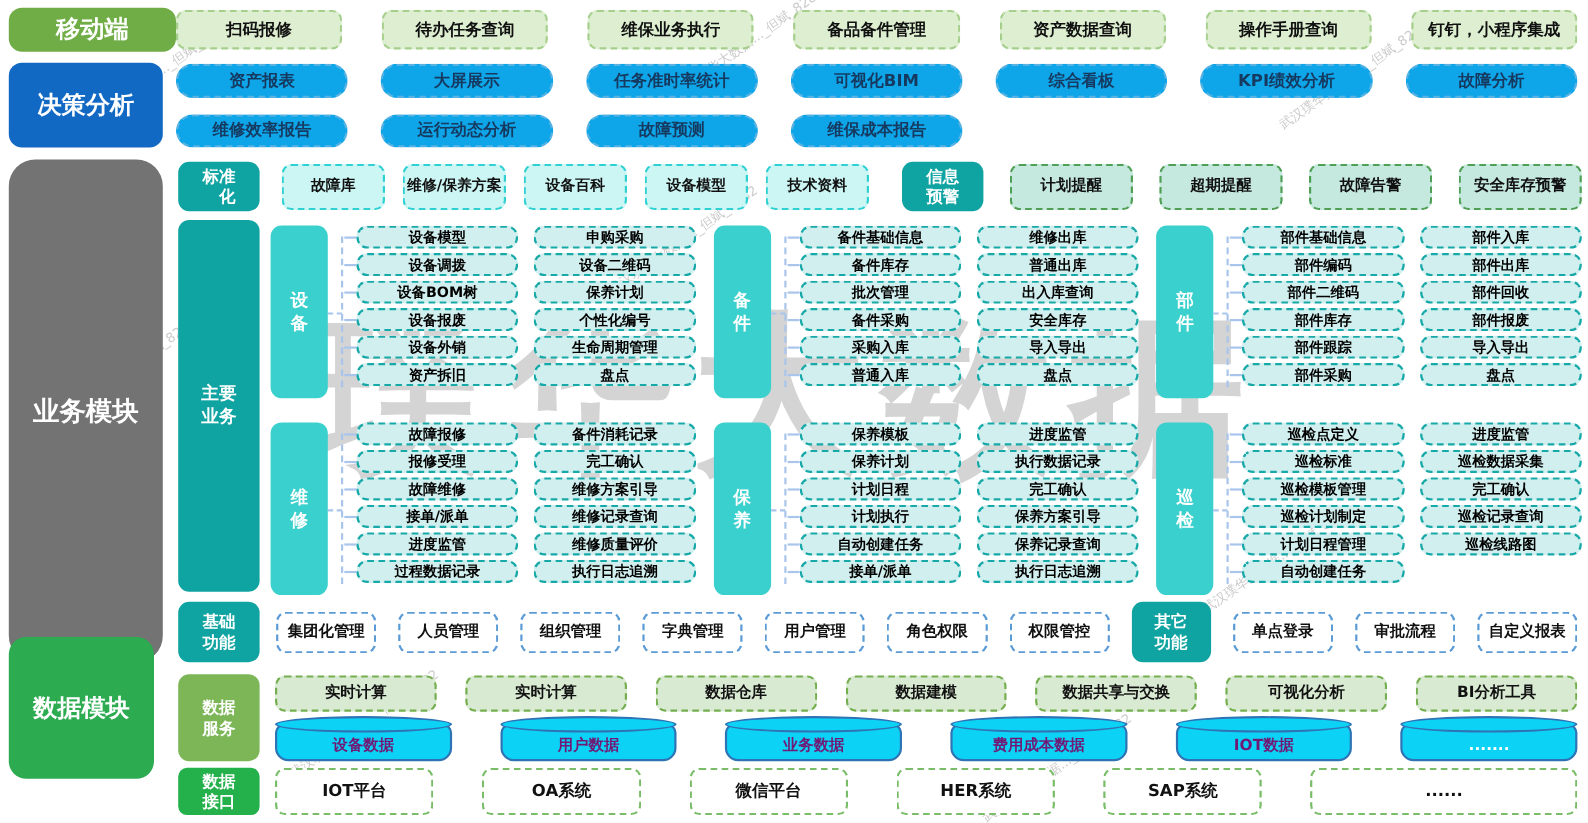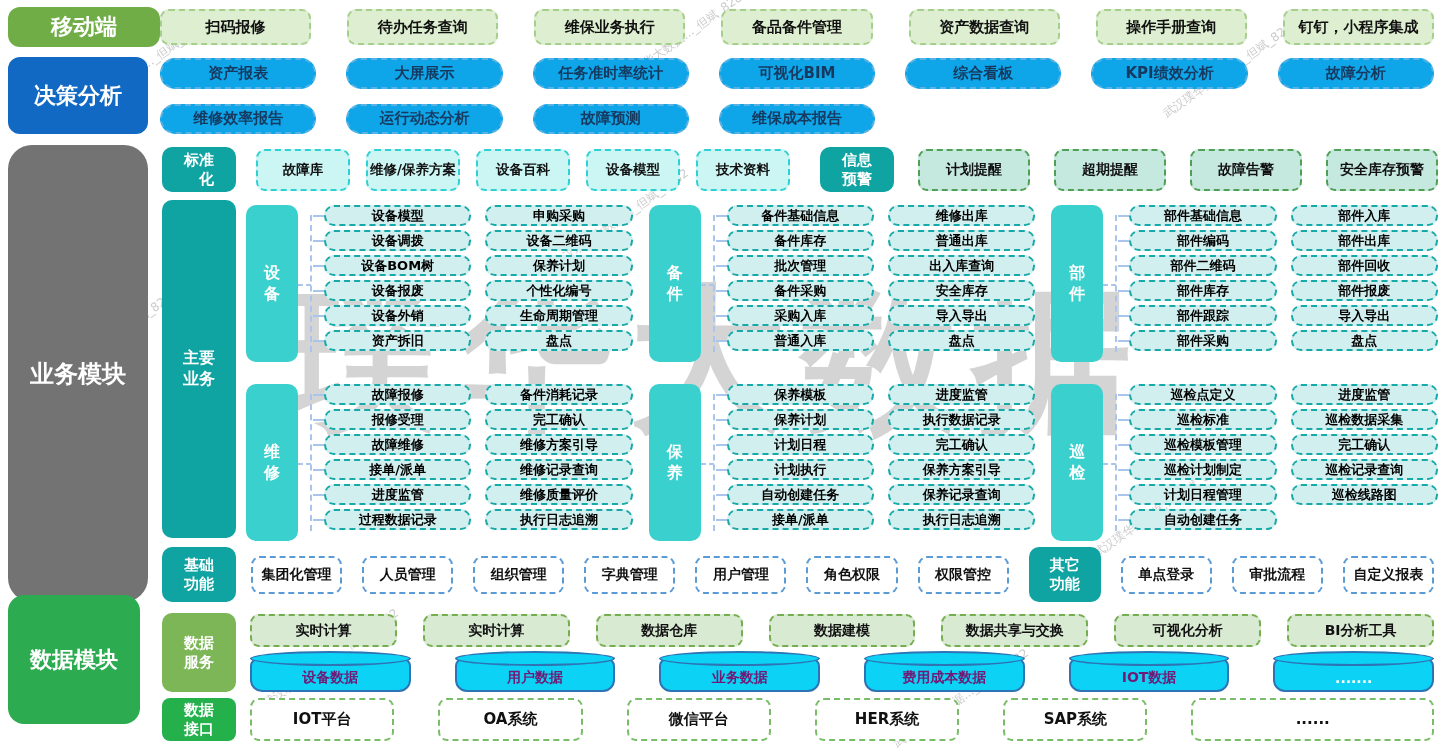--- a/index.html
+++ b/index.html
@@ -269,21 +269,21 @@
 
     <div class="abs block-label sub-teal" style="left:162px;top:547px;width:74px;height:55px">基础
 功能</div>
     <div class="abs basic-row" style="left:251px;top:547px;right:10px;height:55px">
       <div class="contents"><div class="chip basic-item">集团化管理</div><div class="chip basic-item">人员管理</div><div class="chip basic-item">组织管理</div><div class="chip basic-item">字典管理</div><div class="chip basic-item">用户管理</div><div class="chip basic-item">角色权限</div><div class="chip basic-item">权限管控</div></div>
       <div class="block-label sub-teal lbl-other">其它
 功能</div>
       <div class="contents"><div class="chip basic-item">单点登录</div><div class="chip basic-item">审批流程</div><div class="chip basic-item">自定义报表</div></div>
     </div>
 
-    <div class="abs block-label lbl-data" style="left:8px;top:595px;width:132px;height:129px">数据模块</div>
+    <div class="abs block-label lbl-data" style="left:8px;top:579px;width:132px;height:129px">数据模块</div>
 
     <div class="abs block-label sub-svc" style="left:162px;top:613px;width:74px;height:79px">数据
 服务</div>
     <div class="abs row-flex" style="left:250px;top:614px;right:10px;height:33px;gap:26px">
         <div class="chip svc-item">实时计算</div>
         <div class="chip svc-item">实时计算</div>
         <div class="chip svc-item">数据仓库</div>
         <div class="chip svc-item">数据建模</div>
         <div class="chip svc-item">数据共享与交换</div>
         <div class="chip svc-item">可视化分析</div>

